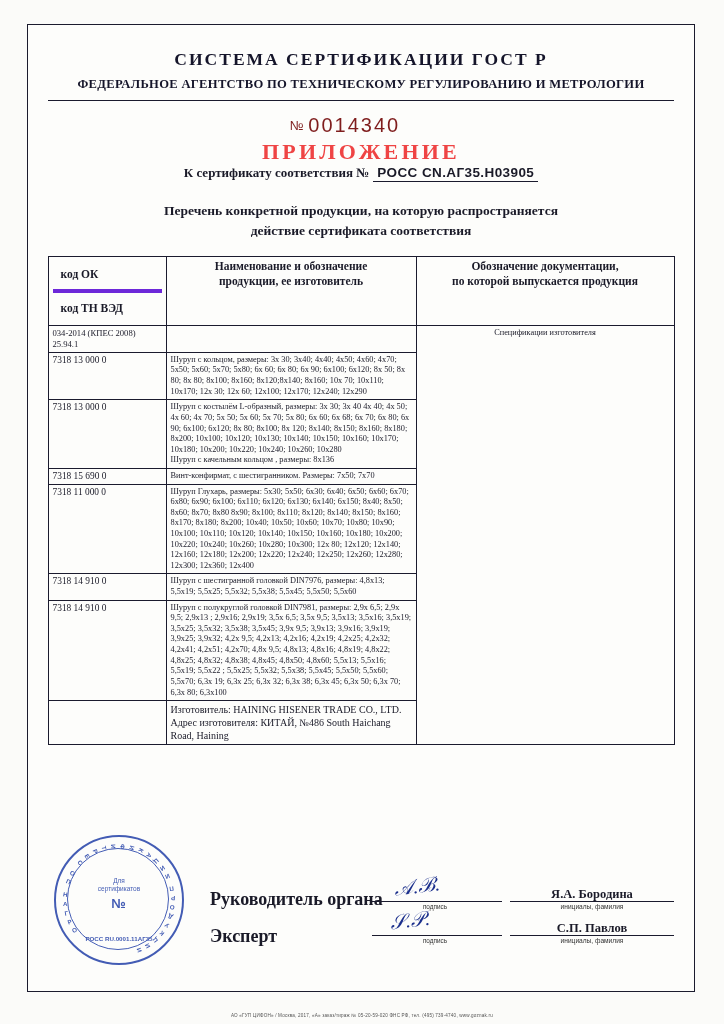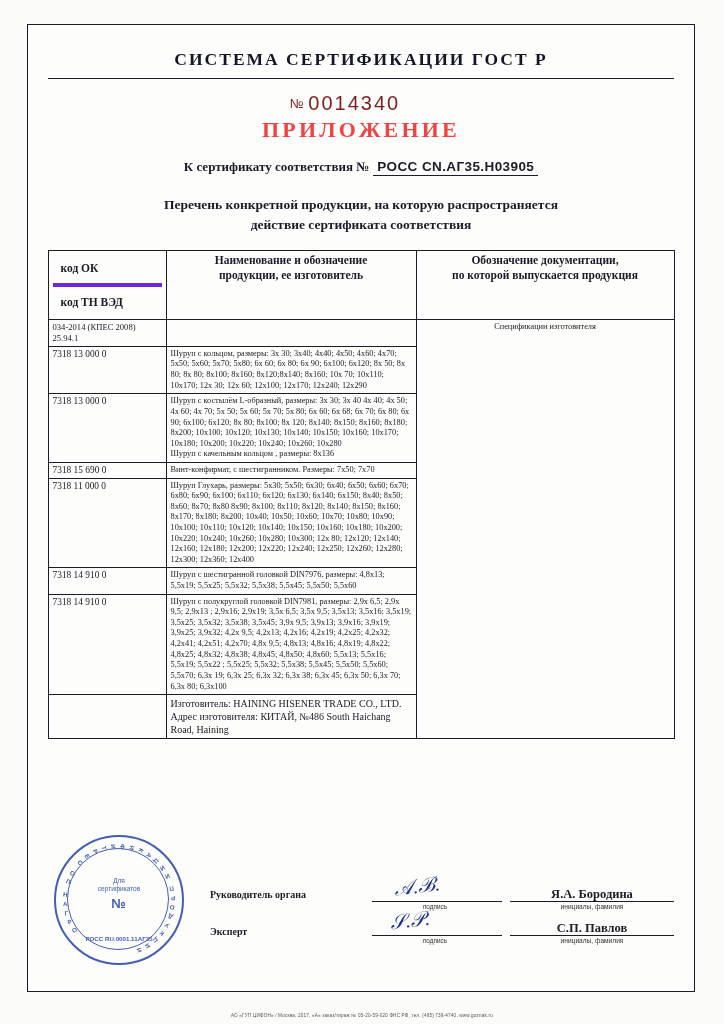--- a/index.html
+++ b/index.html
@@ -75,21 +75,20 @@
     font-size: 22px;
     font-weight: bold;
     letter-spacing: 3.2px;
     margin-top: 2px;
     color: #ef4444;
   }
   .cert-line {
     text-align: center;
     font-size: 13px;
     font-weight: bold;
-    margin-top: 16px;
   }
   .cert-line .cert-no {
     font-family: "Liberation Sans", sans-serif;
     font-size: 13.5px;
     letter-spacing: 0.4px;
     border-bottom: 1px solid #1b1b2e;
     padding: 0 4px 1px 4px;
     margin-left: 4px;
   }
   .perechen {
@@ -166,21 +165,21 @@
   
   .sig-area {
     position: absolute;
     left: 14px;
     right: 14px;
     bottom: 34px;
     height: 130px;
   }
   .sig-row {
     position: absolute;
-    font-size: 10px;
+    font-size: 18px;
     font-weight: bold;
   }
   .sig-rukovod { left: 168px; top: 62px; }
   .sig-expert  { left: 168px; top: 99px; }
 
   .sig-name {
     position: absolute;
     font-size: 12.5px;
     font-weight: bold;
     text-align: center;
@@ -304,20 +303,21 @@
   }
 </style>
 </head>
 <body>
 
 <div class="page">
   <div class="outer-frame">
     <div class="inner-pad">
 
       <div class="hdr-title">СИСТЕМА СЕРТИФИКАЦИИ ГОСТ Р</div>
+      <div class="hdr-sub">ФЕДЕРАЛЬНОЕ АГЕНТСТВО ПО ТЕХНИЧЕСКОМУ РЕГУЛИРОВАНИЮ И МЕТРОЛОГИИ</div>
       <div class="hdr-rule"></div>
 
       <div class="num-line">
         <span class="numlbl">№</span>
         <span class="numval">0014340</span>
       </div>
 
       <div class="prilozhenie">ПРИЛОЖЕНИЕ</div>
 
       <div class="cert-line">

